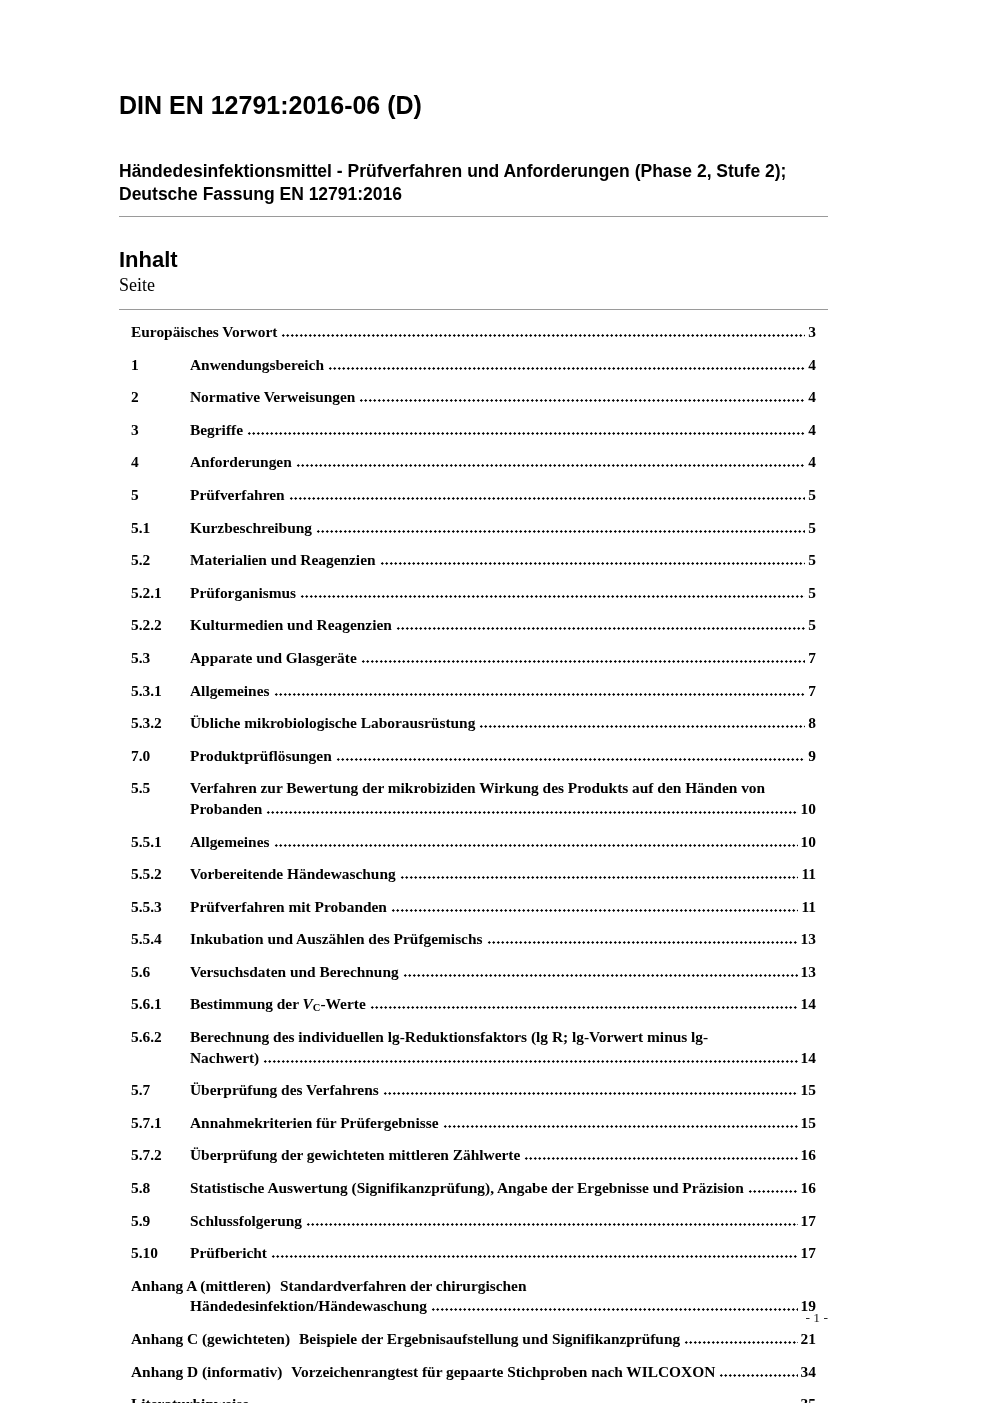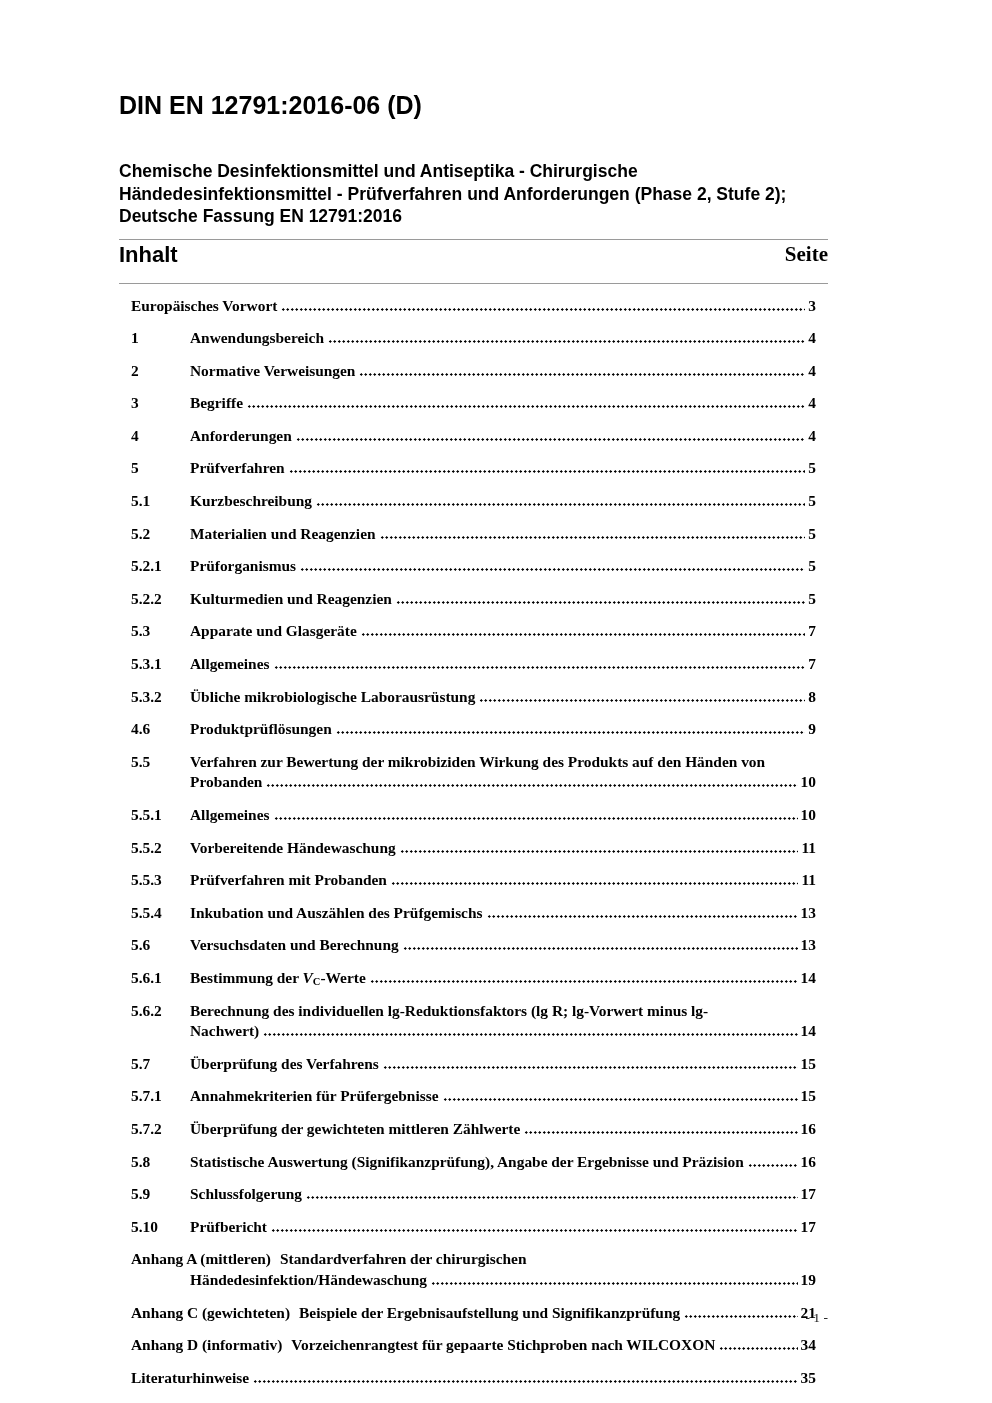--- a/index.html
+++ b/index.html
@@ -26,33 +26,35 @@
     font-family: "Liberation Sans", "DejaVu Sans", sans-serif;
     font-weight: bold;
     font-size: 17.5px;
     line-height: 22.5px;
   }
   .rule { border-top: 1px solid #9a9a9a; height: 0; }
   .rule1 { margin-top: 11px; }
   .rule2 { margin-top: 13px; }
 
   .toc-header {
+    margin-top: 28px;
     display: flex;
     justify-content: space-between;
-    align-items: center;
+    align-items: flex-start;
+    flex-direction: column;
   }
   .toc-heading {
     font-family: "Liberation Sans", "DejaVu Sans", sans-serif;
     font-weight: bold;
     font-size: 22px;
     line-height: 30px;
   }
   .toc-page-label {
-    font-weight: bold;
-    font-size: 21px;
+    font-weight: normal;
+    font-size: 18px;
   }
 
   .toc-list {
     margin-top: 12px;
     font-weight: bold;
     font-size: 15.4px;
   }
   .toc-entry { margin: 12px; }
   .toc-entry.toc-gap { margin-top: 10px; }
   .toc-line {
@@ -97,21 +99,20 @@
 </style>
 </head>
 <body>
 
 <div class="page">
   <div class="content">
 
     <h1 class="doc-code">DIN EN 12791:2016-06 (D)</h1>
 
     <div class="doc-subtitle">
-      <div>Chemische Desinfektionsmittel und Antiseptika - Chirurgische</div>
       <div>Händedesinfektionsmittel - Prüfverfahren und Anforderungen (Phase 2, Stufe 2);</div>
       <div>Deutsche Fassung EN 12791:2016</div>
     </div>
 
     <div class="rule rule1"></div>
 
     <div class="toc-header">
       <span class="toc-heading">Inhalt</span>
       <span class="toc-page-label">Seite</span>
     </div>
@@ -217,21 +218,21 @@
         <div class="toc-entry">
           <div class="toc-line">
             <span class="toc-num">5.3.2</span>
             <span class="toc-title">Übliche mikrobiologische Laborausrüstung</span>
             <span class="toc-dots"></span>
             <span class="toc-pagenum">8</span>
           </div>
         </div>
         <div class="toc-entry">
           <div class="toc-line">
-            <span class="toc-num">4.6</span>
+            <span class="toc-num">7.0</span>
             <span class="toc-title">Produktprüflösungen</span>
             <span class="toc-dots"></span>
             <span class="toc-pagenum">9</span>
           </div>
         </div>
         <div class="toc-entry">
           <div class="toc-line">
             <span class="toc-num">5.5</span>
             <span class="toc-title">Verfahren zur Bewertung der mikrobiziden Wirkung des Produkts auf den Händen von</span>
           </div>

